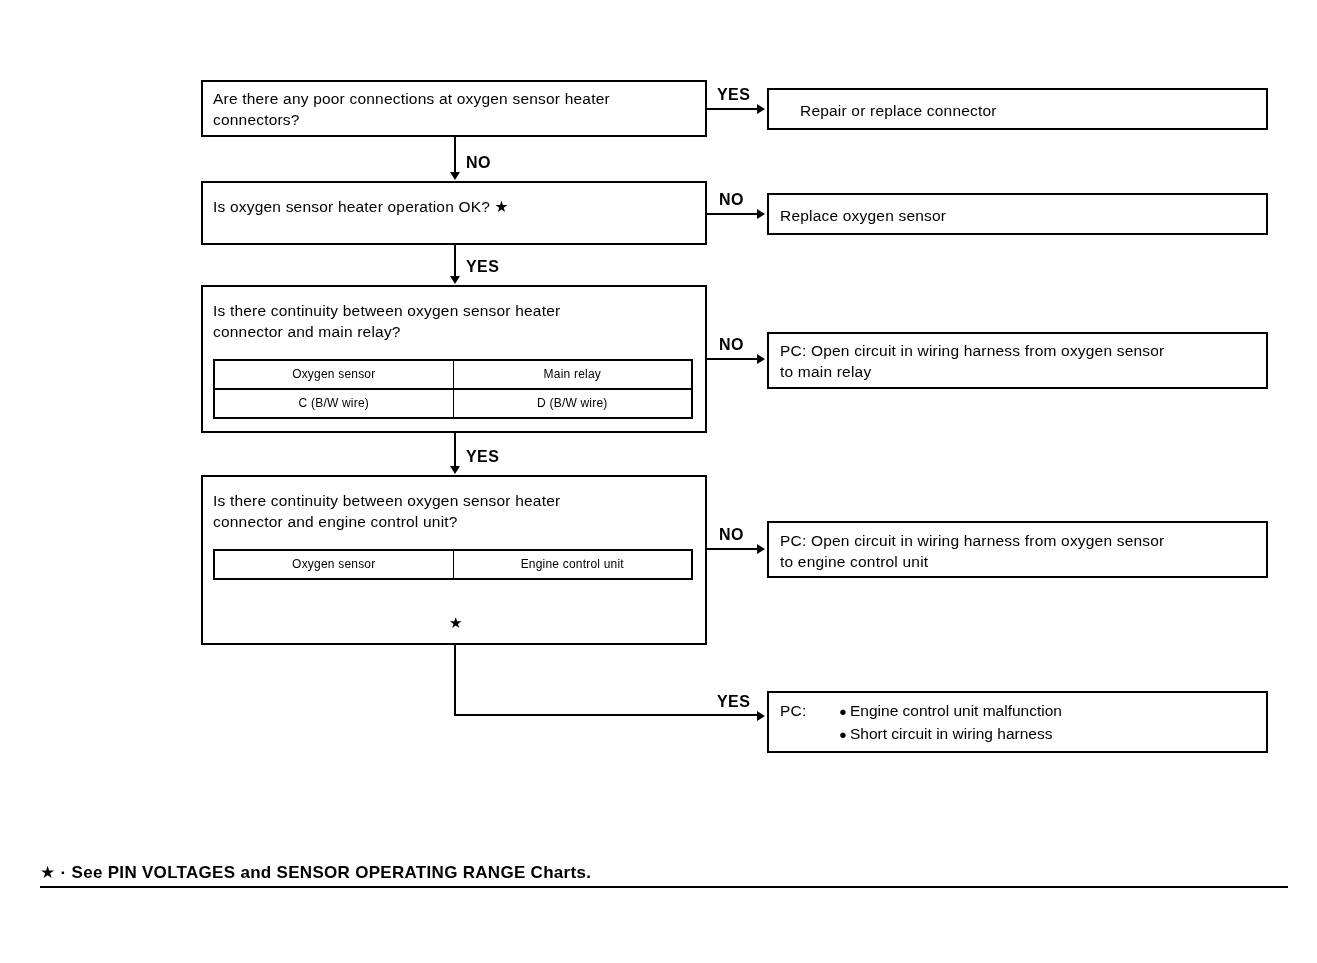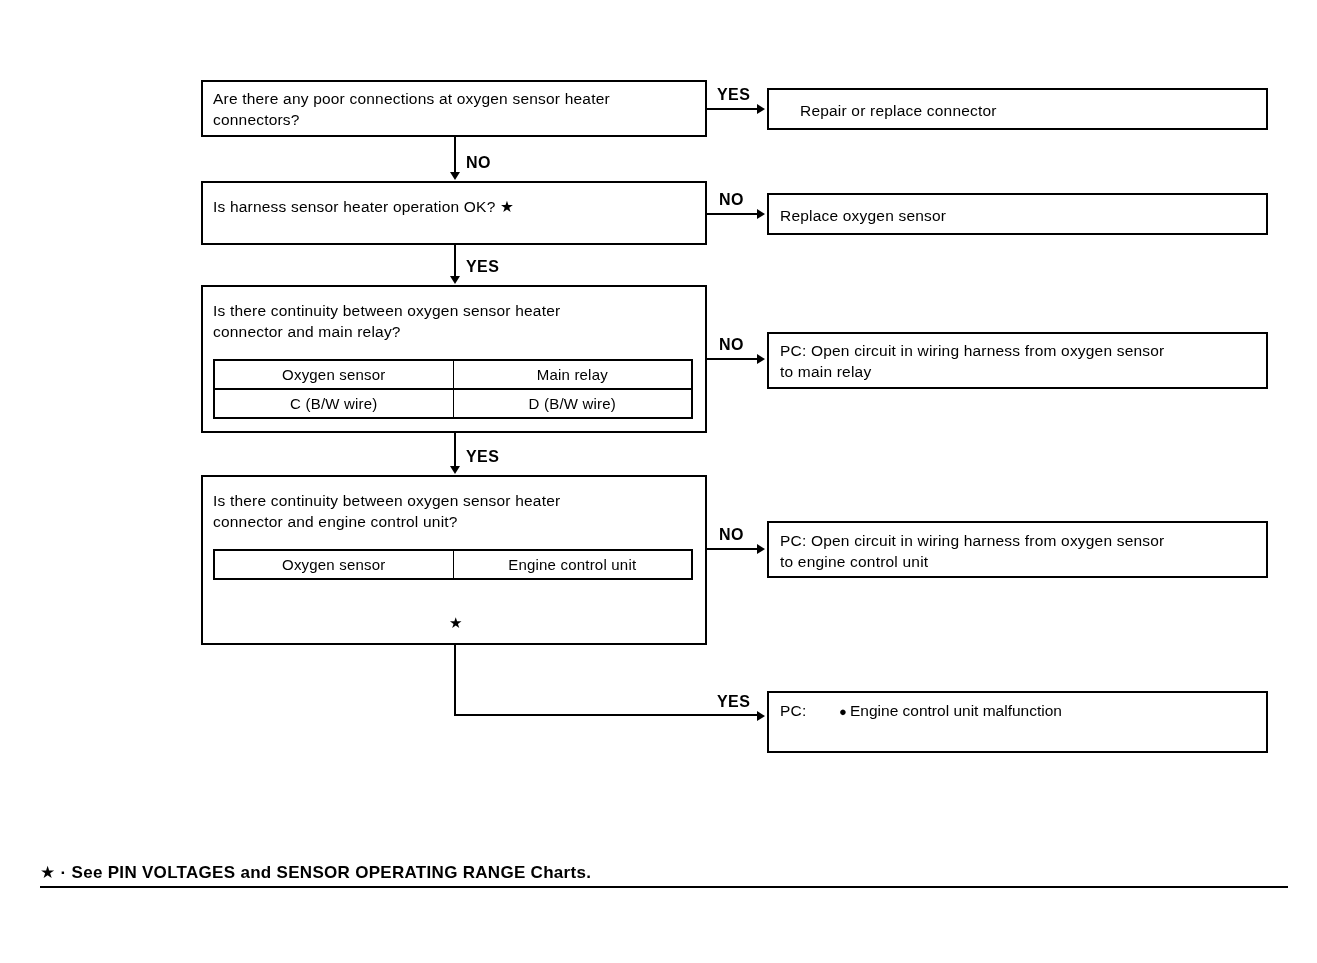--- a/index.html
+++ b/index.html
@@ -18,21 +18,21 @@
   .arrowdown{position:absolute;width:0;height:0;
              border-left:5px solid transparent;border-right:5px solid transparent;
              border-top:8px solid #000;}
   .arrowright{position:absolute;width:0;height:0;
               border-top:5px solid transparent;border-bottom:5px solid transparent;
               border-left:8px solid #000;}
   .blabel{position:absolute;font-size:16px;font-weight:bold;letter-spacing:.4px;}
 
   
   .dtable{position:absolute;border:2px solid #000;border-collapse:collapse;background:#fff;}
-  .dtable td{border:1px solid #000;text-align:center;font-size:15px;
+  .dtable td{border:1px solid #000;text-align:center;font-size:12px;
              padding:2px 0 3px 0;height:22px;letter-spacing:.2px;}
   .dtable tr:first-child td{border-bottom:2px solid #000;}
 
   .star{position:absolute;font-size:15px;line-height:1;}
 
   
   .bul{position:absolute;font-size:15.5px;line-height:22px;}
   .bul div{white-space:nowrap;margin-left:19px;}
   .bdot{display:inline-block;width:11px;font-size:13px;}
 
@@ -54,21 +54,21 @@
   <div class="blabel" style="left:717px;top:86px;">YES</div>
 
   <div class="rbox" style="left:767px;top:88px;width:501px;height:42px;"></div>
   <div class="rtext" style="left:780px;top:100px;width:478px;margin-left:20px;">Repair or replace connector</div>
 
   <div class="vline" style="left:454px;top:137px;height:36px;"></div>
   <div class="arrowdown" style="left:450px;top:172px;"></div>
   <div class="blabel" style="left:466px;top:154px;">NO</div>
 
   <div class="qbox" style="left:201px;top:181px;width:506px;height:64px;"></div>
-  <div class="qtext" style="left:213px;top:196px;width:486px;">Is harness sensor heater operation OK? ★</div>
+  <div class="qtext" style="left:213px;top:196px;width:486px;">Is oxygen sensor heater operation OK? ★</div>
 
   <div class="hline" style="left:707px;top:213px;width:52px;"></div>
   <div class="arrowright" style="left:757px;top:209px;"></div>
   <div class="blabel" style="left:719px;top:191px;">NO</div>
 
   <div class="rbox" style="left:767px;top:193px;width:501px;height:42px;"></div>
   <div class="rtext" style="left:780px;top:205px;width:478px;">Replace oxygen sensor</div>
 
   <div class="vline" style="left:454px;top:245px;height:32px;"></div>
   <div class="arrowdown" style="left:450px;top:276px;"></div>
@@ -130,18 +130,21 @@
   <div class="hline" style="left:454px;top:714px;width:305px;"></div>
   <div class="arrowright" style="left:757px;top:711px;"></div>
   <div class="blabel" style="left:717px;top:693px;">YES</div>
 
   <div class="rbox" style="left:767px;top:691px;width:501px;height:62px;"></div>
   <div class="rtext" style="left:780px;top:700px;">PC:</div>
   <div class="bul" style="left:820px;top:700px;">
     <div>
       <span class="bdot">●</span><span>Engine control unit malfunction</span>
     </div>
+    <div>
+      <span class="bdot">●</span><span>Short circuit in wiring harness</span>
+    </div>
   </div>
 
   <div id="footnote" style="left:40px;top:862px;">★ · See PIN VOLTAGES and SENSOR OPERATING RANGE Charts.</div>
   <div id="footrule" style="left:40px;top:886px;width:1248px;"></div>
 
 </div>
 
 </body></html>

